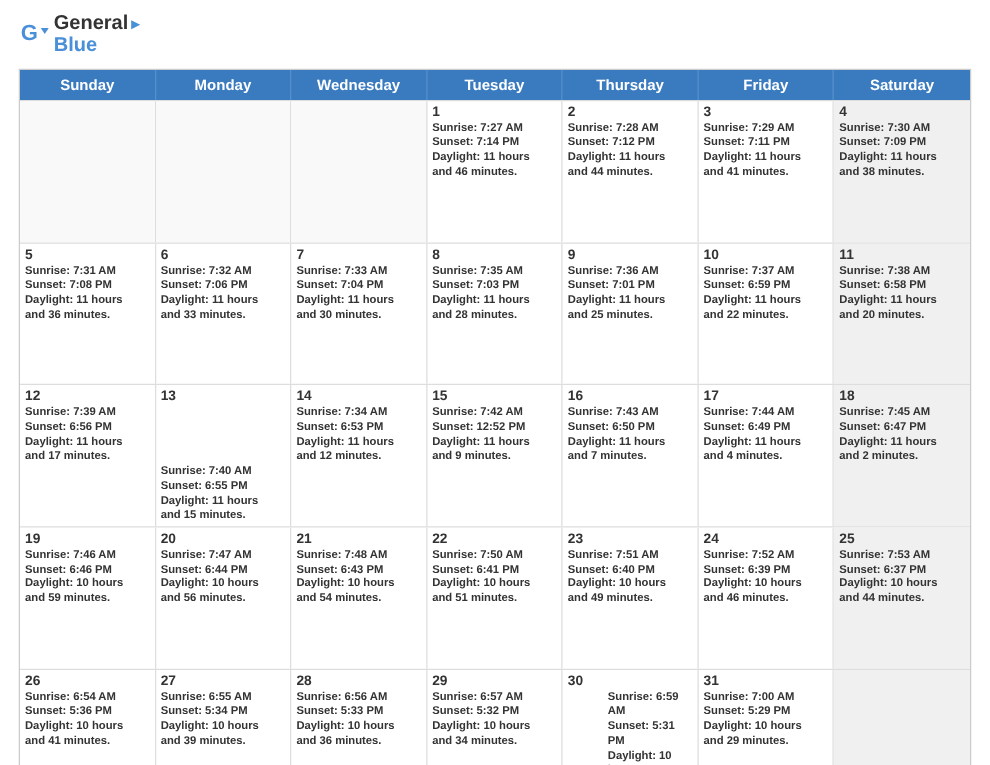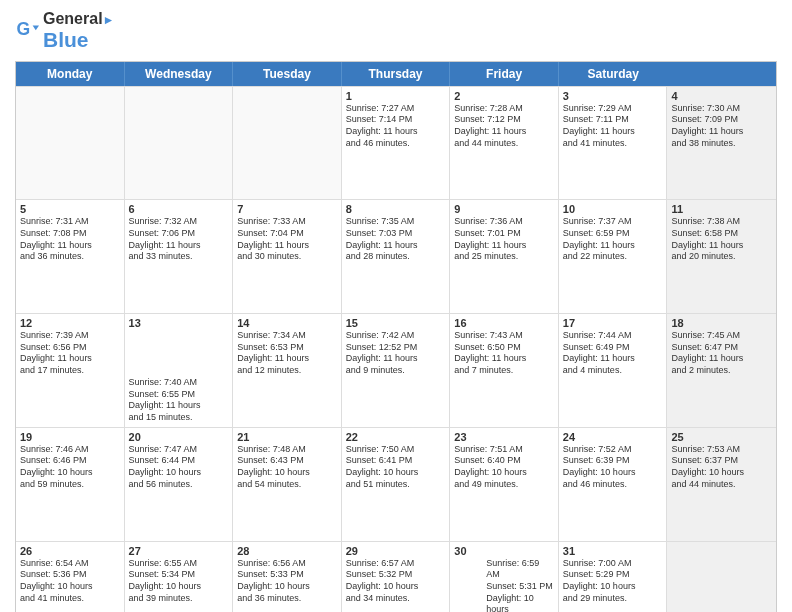--- a/index.html
+++ b/index.html
@@ -89,45 +89,47 @@
     .day-num {
       font-size: 11px;
       font-weight: bold;
       margin-bottom: 1px;
       display: block;
     }
     .cell-info {
       font-size: 9px;
       line-height: 1.3;
       color: #333;
+      font-weight: bold;
     }
   </style>
 </head>
 <body>
 
 <div class="page">
   <div class="header">
     <div class="logo">
       <svg class="logo-icon" viewBox="0 0 30 30">
         <text x="2" y="20" font-size="22" font-weight="bold" fill="#4a90d9">G</text>
         <polygon points="22,8 30,8 26,14" fill="#4a90d9"></polygon>
       </svg>
       <div>
   <div style="font-size:16px;font-weight:bold;color:#333;line-height:1.15;">General<span style="color:#4a90d9;font-size:12px;">►</span></div>
-  <div style="font-size:21px;font-weight:bold;color:#4a90d9;line-height:1.15;">Blue</div>
+  <div style="font-size:16px;font-weight:bold;color:#4a90d9;line-height:1.15;">Blue</div>
 </div>
     </div>
     <div class="title-block">
       <div class="month-title"></div>
       <div class="subtitle"></div>
     </div>
   </div>
 
   <div class="calendar">
     <div class="cal-header">
+    <div class="cal-header-cell">Sunday</div>
         <div class="cal-header-cell">Monday</div>
         <div class="cal-header-cell">Wednesday</div>
         <div class="cal-header-cell">Tuesday</div>
         <div class="cal-header-cell">Thursday</div>
         <div class="cal-header-cell">Friday</div>
         <div class="cal-header-cell">Saturday</div>
       </div>
     <div class="cal-body">
     <div class="cal-row">
           <div class="cal-cell empty"></div>

